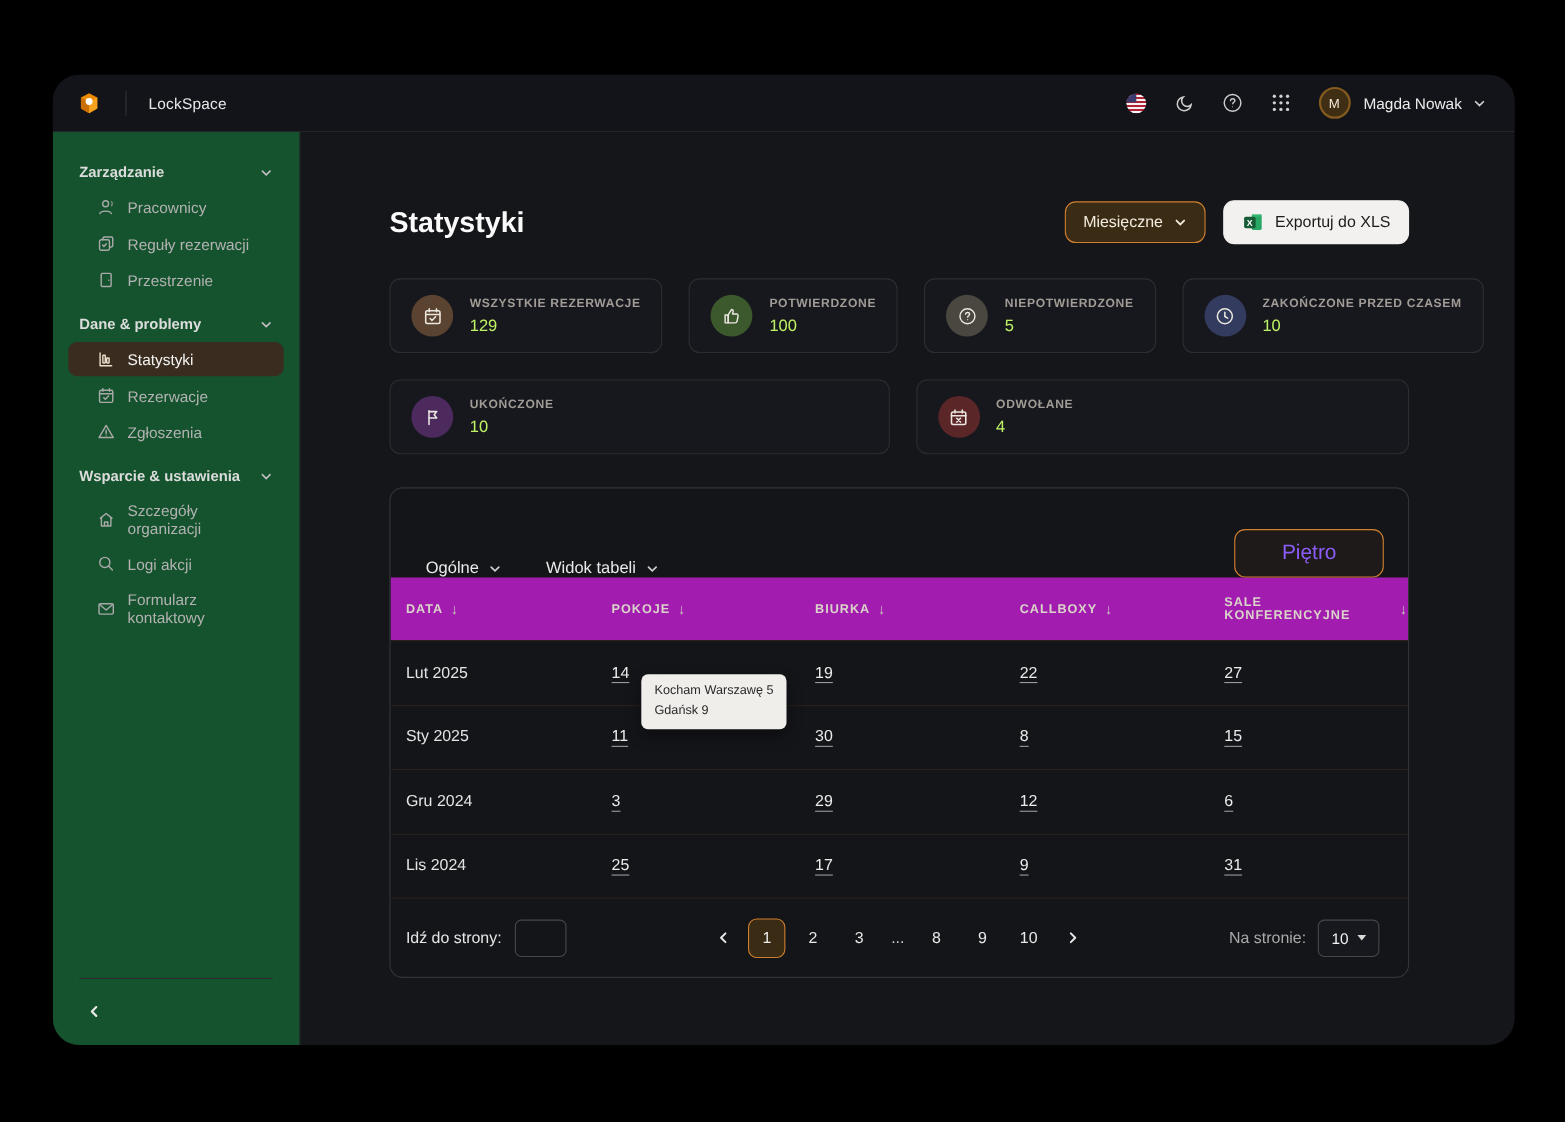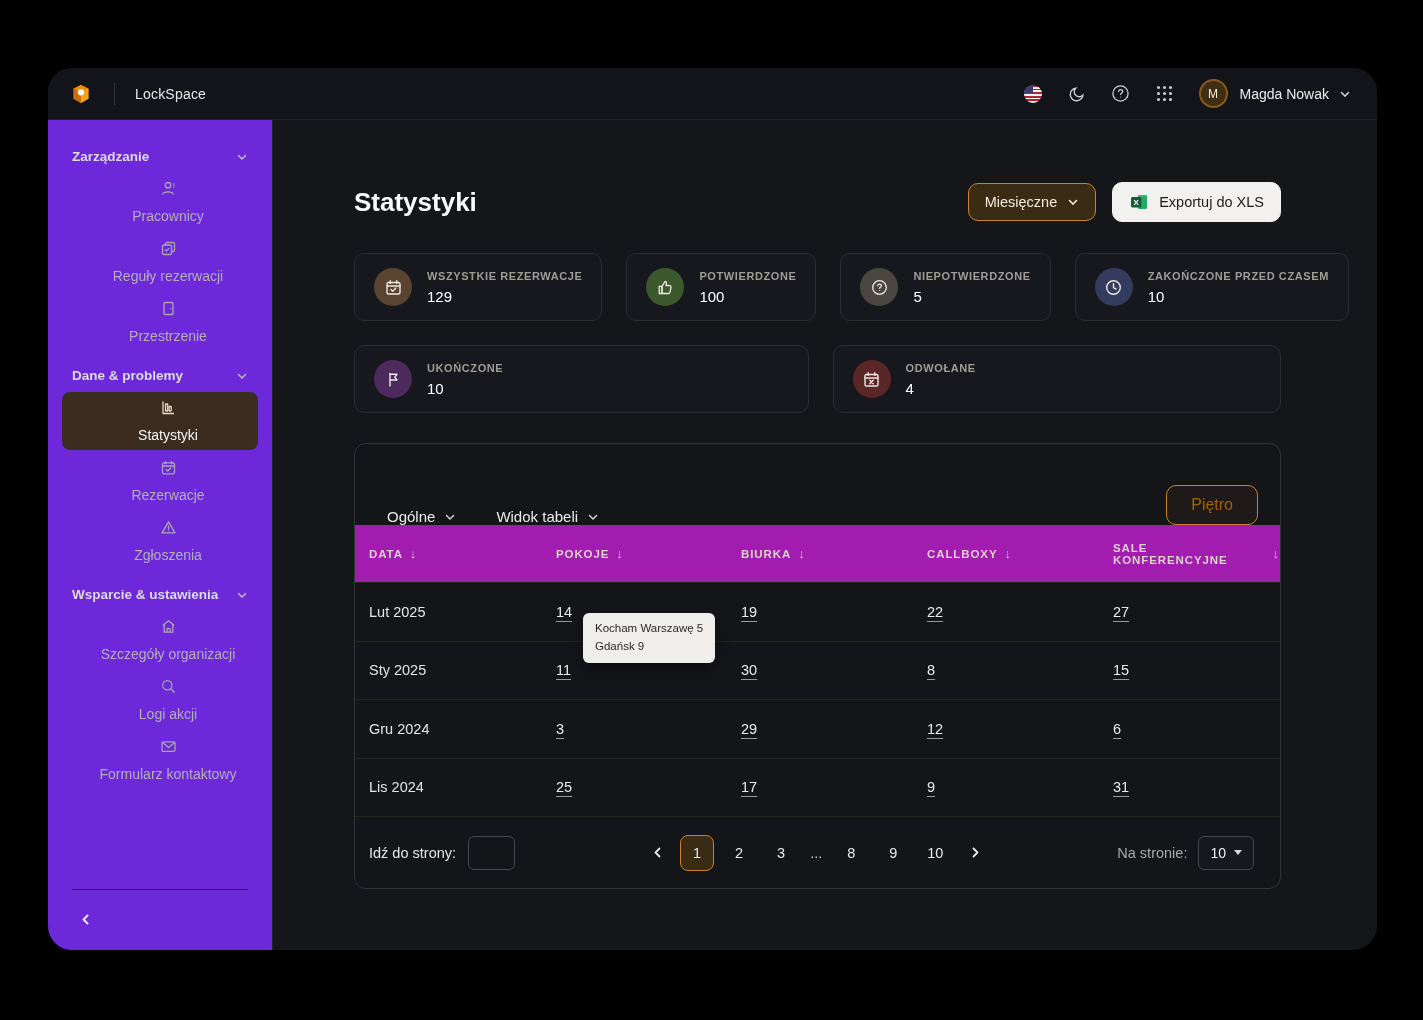--- a/index.html
+++ b/index.html
@@ -15,30 +15,30 @@
   .top-icon { width:20px; height:20px; color:#cfcfcf; display:grid; place-items:center; cursor:pointer; }
   .flag { width:18px; height:18px; border-radius:50%; overflow:hidden; position:relative;
           background:repeating-linear-gradient(180deg,#b22234 0 1.8px,#f4f4f4 1.8px 3.6px); }
   .flag::after { content:""; position:absolute; left:0; top:0; width:9px; height:8px; background:#3c3b6e; }
   .avatar { width:29px; height:29px; border-radius:50%; background:#3f2e14; border:2px solid #845a1e;
             color:#f3ead9; font-size:12px; display:grid; place-items:center; }
   .user-name { font-size:14px; color:#ececec; margin-left:2px; }
 
   
   .body-wrap { position:absolute; top:52px; left:0; right:0; bottom:0; display:flex; }
-  .sidebar { width:225px; flex:0 0 225px; border-right:1px solid #232429; background:#6d28d9; position:relative; padding:22px 14px 4px; }
+  .sidebar { width:225px; flex:0 0 225px; border-right:1px solid #232429; background:#14532d; position:relative; padding:22px 14px 4px; }
   .main { flex:1; overflow:hidden; }
 
   
   .side-section { margin-bottom:10px; }
   .side-head { display:flex; align-items:center; justify-content:space-between; padding:7px 10px; cursor:pointer; }
   .side-head-label { font-size:13.5px; font-weight:700; color:#dcdcdc; }
   .chev { color:#bdbdbd; }
   .side-item { display:flex; align-items:center; gap:11px; padding:7px 10px 7px 26px; border-radius:8px;
-               color:#b2b2b2; font-size:14px; margin:2px 0; cursor:pointer;flex-direction:column; }
+               color:#b2b2b2; font-size:14px; margin:2px 0; cursor:pointer; }
   .side-item.active { background:#3a2d1f; color:#f4f4f4; }
   .side-item .icn { width:17px; height:17px; display:grid; place-items:center; color:#a9a9a9; }
   .side-item.active .icn { color:#e9dcc8; }
   .side-footer { position:absolute; left:0; right:0; bottom:0; padding:0 14px 18px; }
   .side-footer-line { height:1px; background:#2b2c31; margin:0 10px 16px; }
   .collapse-btn { width:26px; height:26px; margin-left:10px; color:#e8e8e8; display:grid; place-items:center; cursor:pointer; }
 
   
   .content { width:927px; margin-left:81px; }
   .page-head { display:flex; align-items:center; margin-top:62px; }
@@ -48,28 +48,28 @@
   .btn-period { padding:10px 16px; background:#3a2b15; border:1.5px solid #cf7f2e; color:#f3ecdd; }
   .btn-range { padding:10px 18px; background:transparent; border:1px solid #46474e; color:#ececec; }
   .btn-export { padding:9px 16px; background:#f2f1ef; border:1px solid #f2f1ef; color:#1c1c1c; font-weight:500; }
 
   
   .stats-row { display:flex; gap:24px; margin-top:31px; }
   .stat-card { flex:1 1 auto; display:flex; align-items:center; gap:15px; padding:14px 19px;
                background:#17181d; border:1px solid #2c2d33; border-radius:10px; white-space:nowrap; }
   .stat-circle { width:38px; height:38px; border-radius:50%; display:grid; place-items:center; color:#ece8e1; flex:0 0 38px; }
   .stat-label { font-size:11px; letter-spacing:.6px; color:#a19c96; font-weight:600; }
-  .stat-value { font-size:15px; color:#ffffff; margin-top:6px; }
+  .stat-value { font-size:15px; color:#bef264; margin-top:6px; }
 
   
   .panel { margin-top:30px; border:1px solid #33343a; border-radius:12px; background:#141519; overflow:hidden; }
   .panel-controls { display:flex; align-items:flex-end; height:81px; padding:0 22px 0 32px; gap:40px; }
   .ghost-select { display:flex; align-items:center; gap:9px; font-size:15px; color:#eaeaea; cursor:pointer; }
-  .btn-floor { margin-left:auto; padding:10px 24px; border:1.5px solid #cf7f2e; border-radius:10px;
-               background:rgba(207,127,46,.06); color:#a16207; font-size:16px; cursor:pointer; }
+  .btn-floor { margin-left:auto; padding:10px 42px; border:1.5px solid #cf7f2e; border-radius:10px;
+               background:rgba(207,127,46,.06); color:#8b5cf6; font-size:19px; cursor:pointer; }
   .tgrid { display:grid; grid-template-columns:187px 185px 186px 186px 1fr; align-items:center; }
   .thead { background:#a21caf; height:57px; }
   .th { display:flex; align-items:center; gap:7px; padding-left:14px; font-size:11.5px; font-weight:600;
         letter-spacing:.9px; color:#dad3c9; cursor:pointer; }
   .sort-arrow { font-size:13px; color:#cfc8bf; }
   .trow { height:58.5px; border-top:1px solid #272219; position:relative; }
   .trow:first-of-type { border-top:none; }
   .td { padding-left:14px; font-size:14.5px; color:#e4e4e4; }
   .td-link { text-decoration:underline; text-underline-offset:4px; text-decoration-thickness:1px;
              text-decoration-color:#9a9a9a; color:#ebebeb; cursor:pointer; display:inline-block; }

